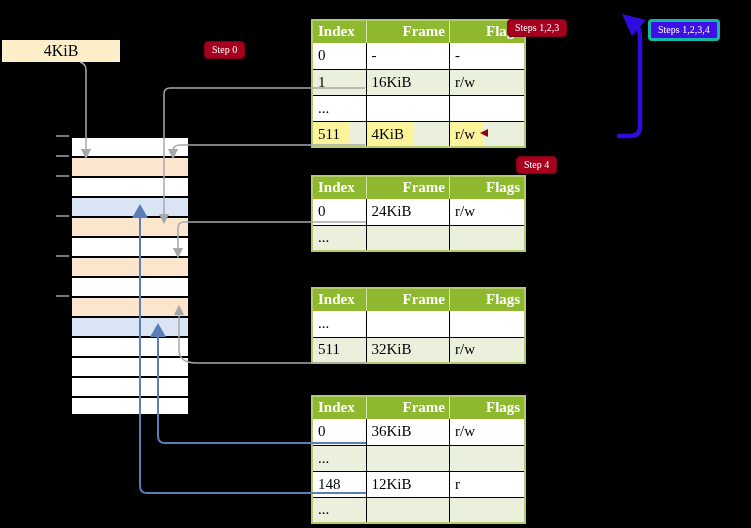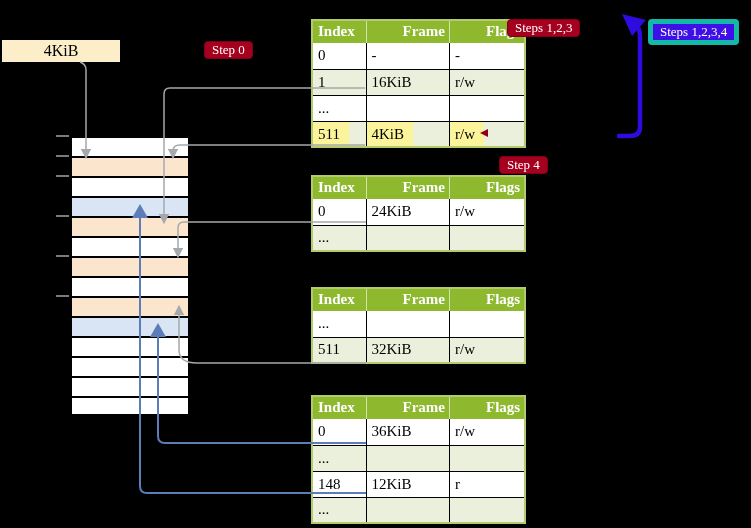--- a/index.html
+++ b/index.html
@@ -8,28 +8,28 @@
     font-family:"Liberation Serif","DejaVu Serif",serif;color:#000;
   }
   
   .framesize{
     position:absolute;left:2px;top:40px;width:118px;height:22px;
     background:#FBEEC9;text-align:center;font-size:16px;line-height:22px;
   }
   
   .badge{
     position:absolute;height:18px;line-height:18px;padding:0 7px;
-    border-radius:4px;color:#fff;font-size:13px;white-space:nowrap;z-index:3;
+    border-radius:4px;color:#fff;font-size:10px;white-space:nowrap;z-index:3;
   }
   .badge.red{background:#A6001F;border:1px solid #7d0017;line-height:16px;height:16px;}
-  .badge.blue{background:#3C10E6;border:5px solid #14b8a6;line-height:16px;height:16px;}
+  .badge.blue{background:#3C10E6;border:3px solid #14b8a6;line-height:16px;height:16px;}
   #badge-step0{left:204px;top:41px;}
   #badge-steps123{left:507px;top:19px;}
   #badge-steps1234{left:648px;top:19px;}
-  #badge-step4{left:499px;top:156px;}
+  #badge-step4{left:516px;top:156px;}
   
   .memstack{position:absolute;left:70px;top:136px;width:120px;height:280px;z-index:1;}
   .mem-row{height:20px;box-sizing:border-box;
     border-left:2px solid #000;border-right:2px solid #000;border-top:2px solid #000;}
   .mem-row:last-child{border-bottom:2px solid #000;}
   .mem-row[data-color="white"]{background:#FFFFFF;}
   .mem-row[data-color="orange"]{background:#FCE5CD;}
   .mem-row[data-color="blue"]{background:#D9E5F5;}
   .tick{position:absolute;left:56px;width:13px;height:2px;background:#7a7a7a;z-index:1;}
   

